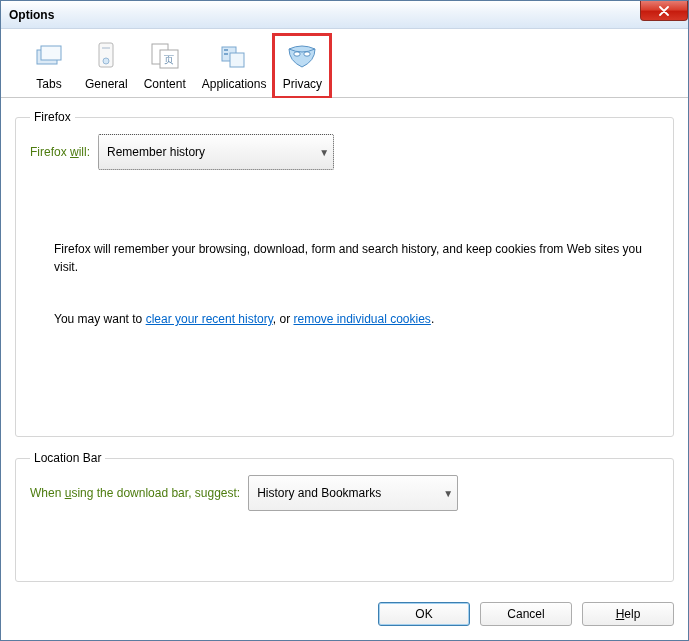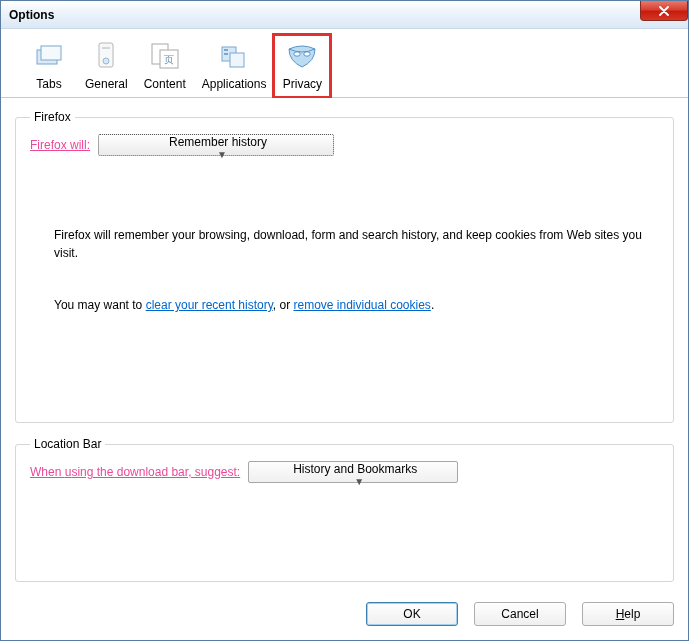--- a/index.html
+++ b/index.html
@@ -95,53 +95,52 @@
   fieldset.group legend {
     padding: 0 4px;
     color: #000;
     font-size: 12px;
   }
   .row {
     display: flex;
     align-items: center;
     gap: 8px;
   }
-  .label { color:#ec4899;text-decoration:underline; }
+  .label { color:#4d7c0f; }
   .underline-key { text-decoration: underline; }
   .select {
-    height: 22px;
+    height: 36px;
     border: 1px solid #a7a7a7;
     background: linear-gradient(to bottom,#fdfdfd,#f0f0f0);
     display:inline-flex;
     align-items:center;
     justify-content: space-between;
     padding: 0 4px 0 8px;
     font-size:12px;
     color:#000;
     cursor:pointer;
     border-radius:2px;
-    flex-direction:column;
   }
   .select.history-select { width: 236px; border:1px dotted #555; background: linear-gradient(to bottom,#fefefe,#ebebeb);}
   .select.location-select { width: 210px;}
   .select .chev { margin-left:8px; color:#555; font-size:10px; }
   .history-body {
     padding: 70px 6px 60px 24px;
     color:#000;
     font-size: 12px;
     line-height: 1.5;
   }
   .history-body p { margin: 0 0 34px 0; }
   a.link { color:#0066cc; text-decoration: underline; cursor:pointer; }
   
   .button-bar {
     padding: 10px 14px 14px 0;
     display:flex;
     justify-content:flex-end;
-    gap: 16px;
+    gap: 10px;
     background:#fff;
   }
   .btn {
     min-width: 92px;
     height: 24px;
     border:1px solid #adadad;
     border-radius:3px;
     background: linear-gradient(to bottom,#fefefe,#efefef);
     font-size:12px;
     color:#000;

